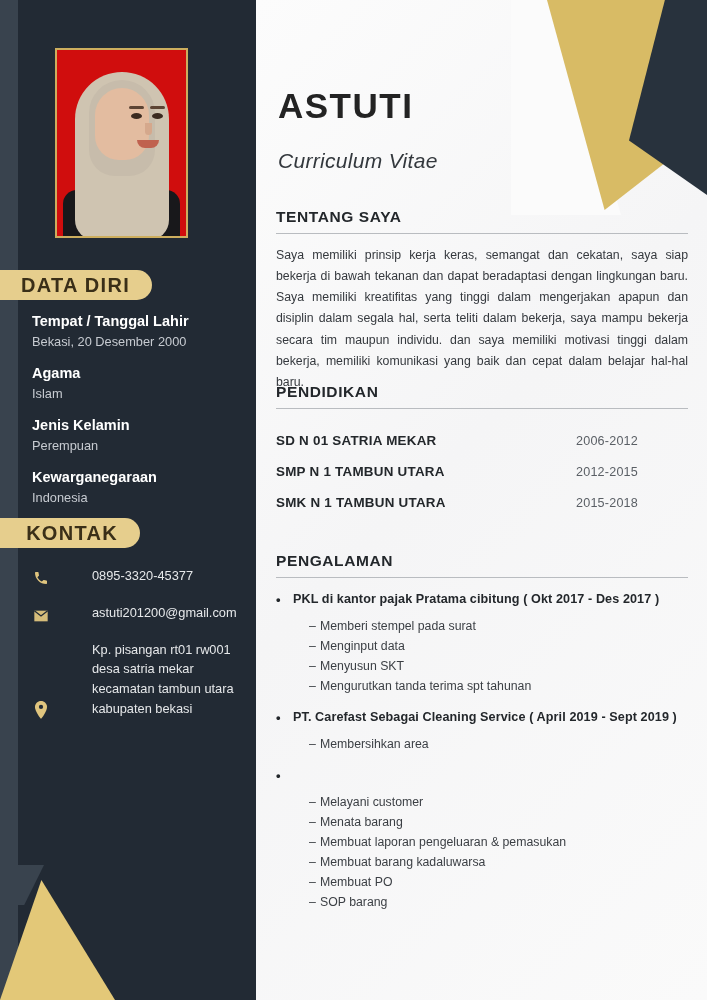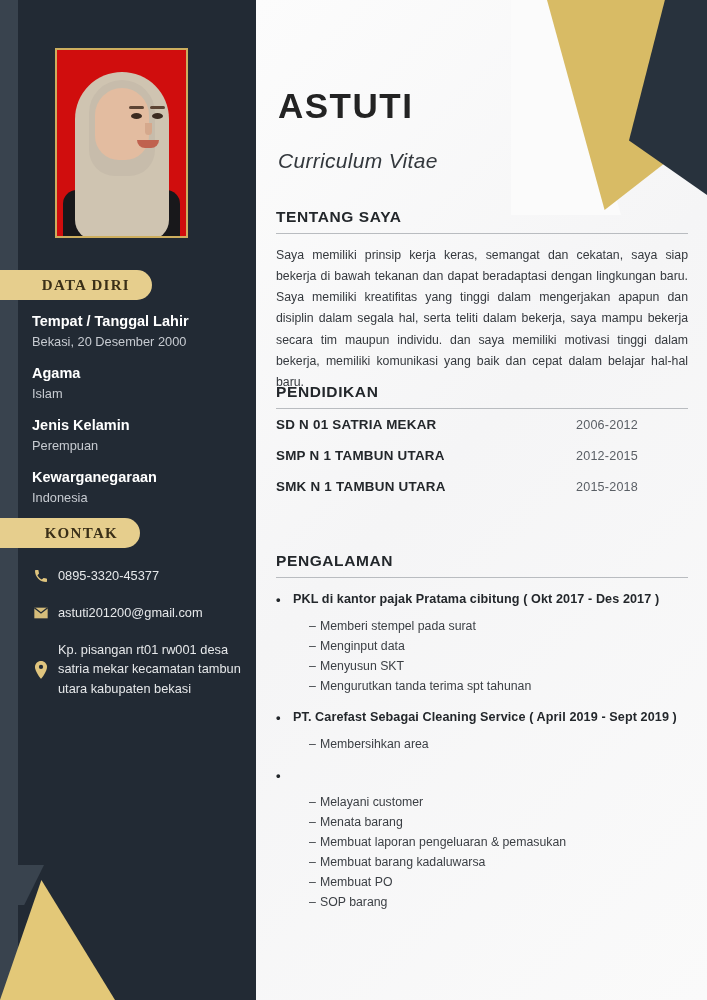--- a/index.html
+++ b/index.html
@@ -134,24 +134,23 @@
     height: 30px;
     background: #e6ce8d;
     border-radius: 0 16px 16px 0;
     display: flex;
     align-items: center;
     justify-content: flex-end;
     padding-right: 22px;
   }
   .pill span {
     color: #3a2f18;
-    font-size: 15px;
+    font-size: 20px;
     font-weight: bold;
     letter-spacing: 1.3px;
-    font-family: Liberation Serif, serif;
   }
   #pill-datadiri { top: 270px; width: 162px; }
   #pill-kontak   { top: 518px; width: 150px; }
 
   
   #datadiri-list {
     position: absolute;
     left: 32px; top: 312px;
     width: 210px;
   }
@@ -170,22 +169,23 @@
   }
 
   
   #kontak-list {
     position: absolute;
     left: 28px; top: 566px;
     width: 218px;
   }
   .kt-item {
     display: flex;
-    align-items: center;
+    align-items: flex-end;
     margin-bottom: 17px;
+    gap: 34px;
   }
   .kt-icon {
     flex: 0 0 26px;
     display: flex;
     align-items: flex-start;
     justify-content: center;
     padding-top: 1px;
   }
   .kt-text {
     color: #e6e8ea;
@@ -240,21 +240,21 @@
   #about-text {
     margin-top: 11px;
     font-size: 12.3px;
     line-height: 1.72;
     color: #35393e;
     text-align: justify;
   }
 
   
   #sec-edu { top: 383px; }
-  #edu-list { margin-top: 8px; }
+  #edu-list { margin-top: 24px; }
   .edu-row {
     display: flex;
     align-items: baseline;
     margin-bottom: 16px;
   }
   .edu-school {
     flex: 0 0 300px;
     font-size: 13.4px;
     font-weight: bold;
     color: #23272b;

